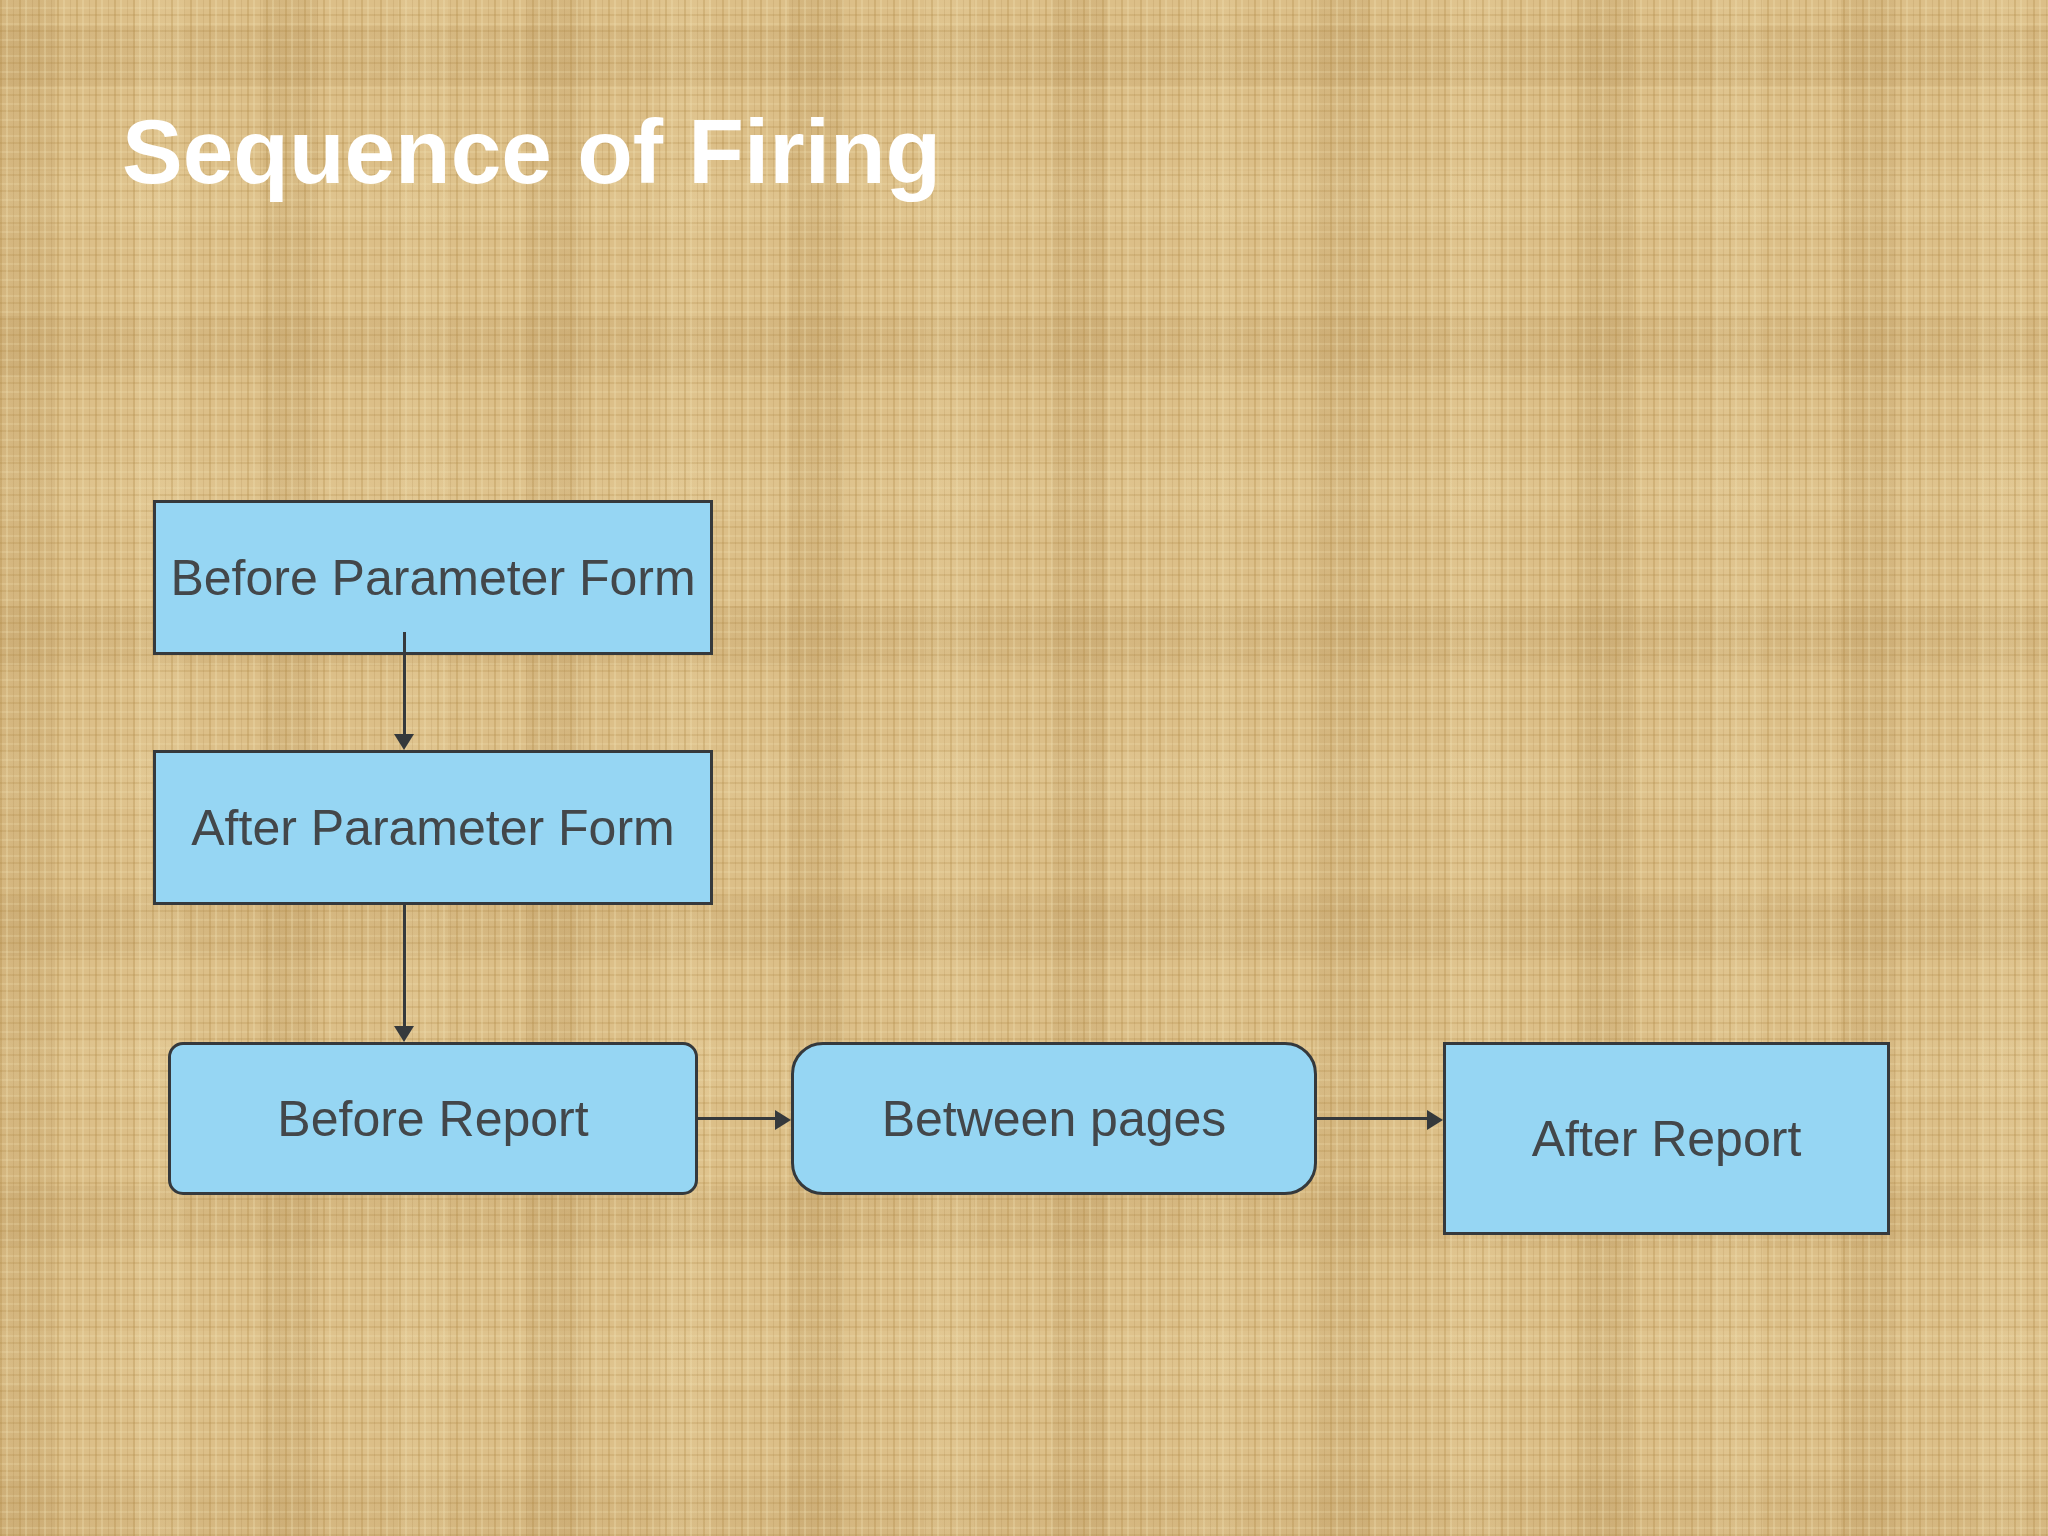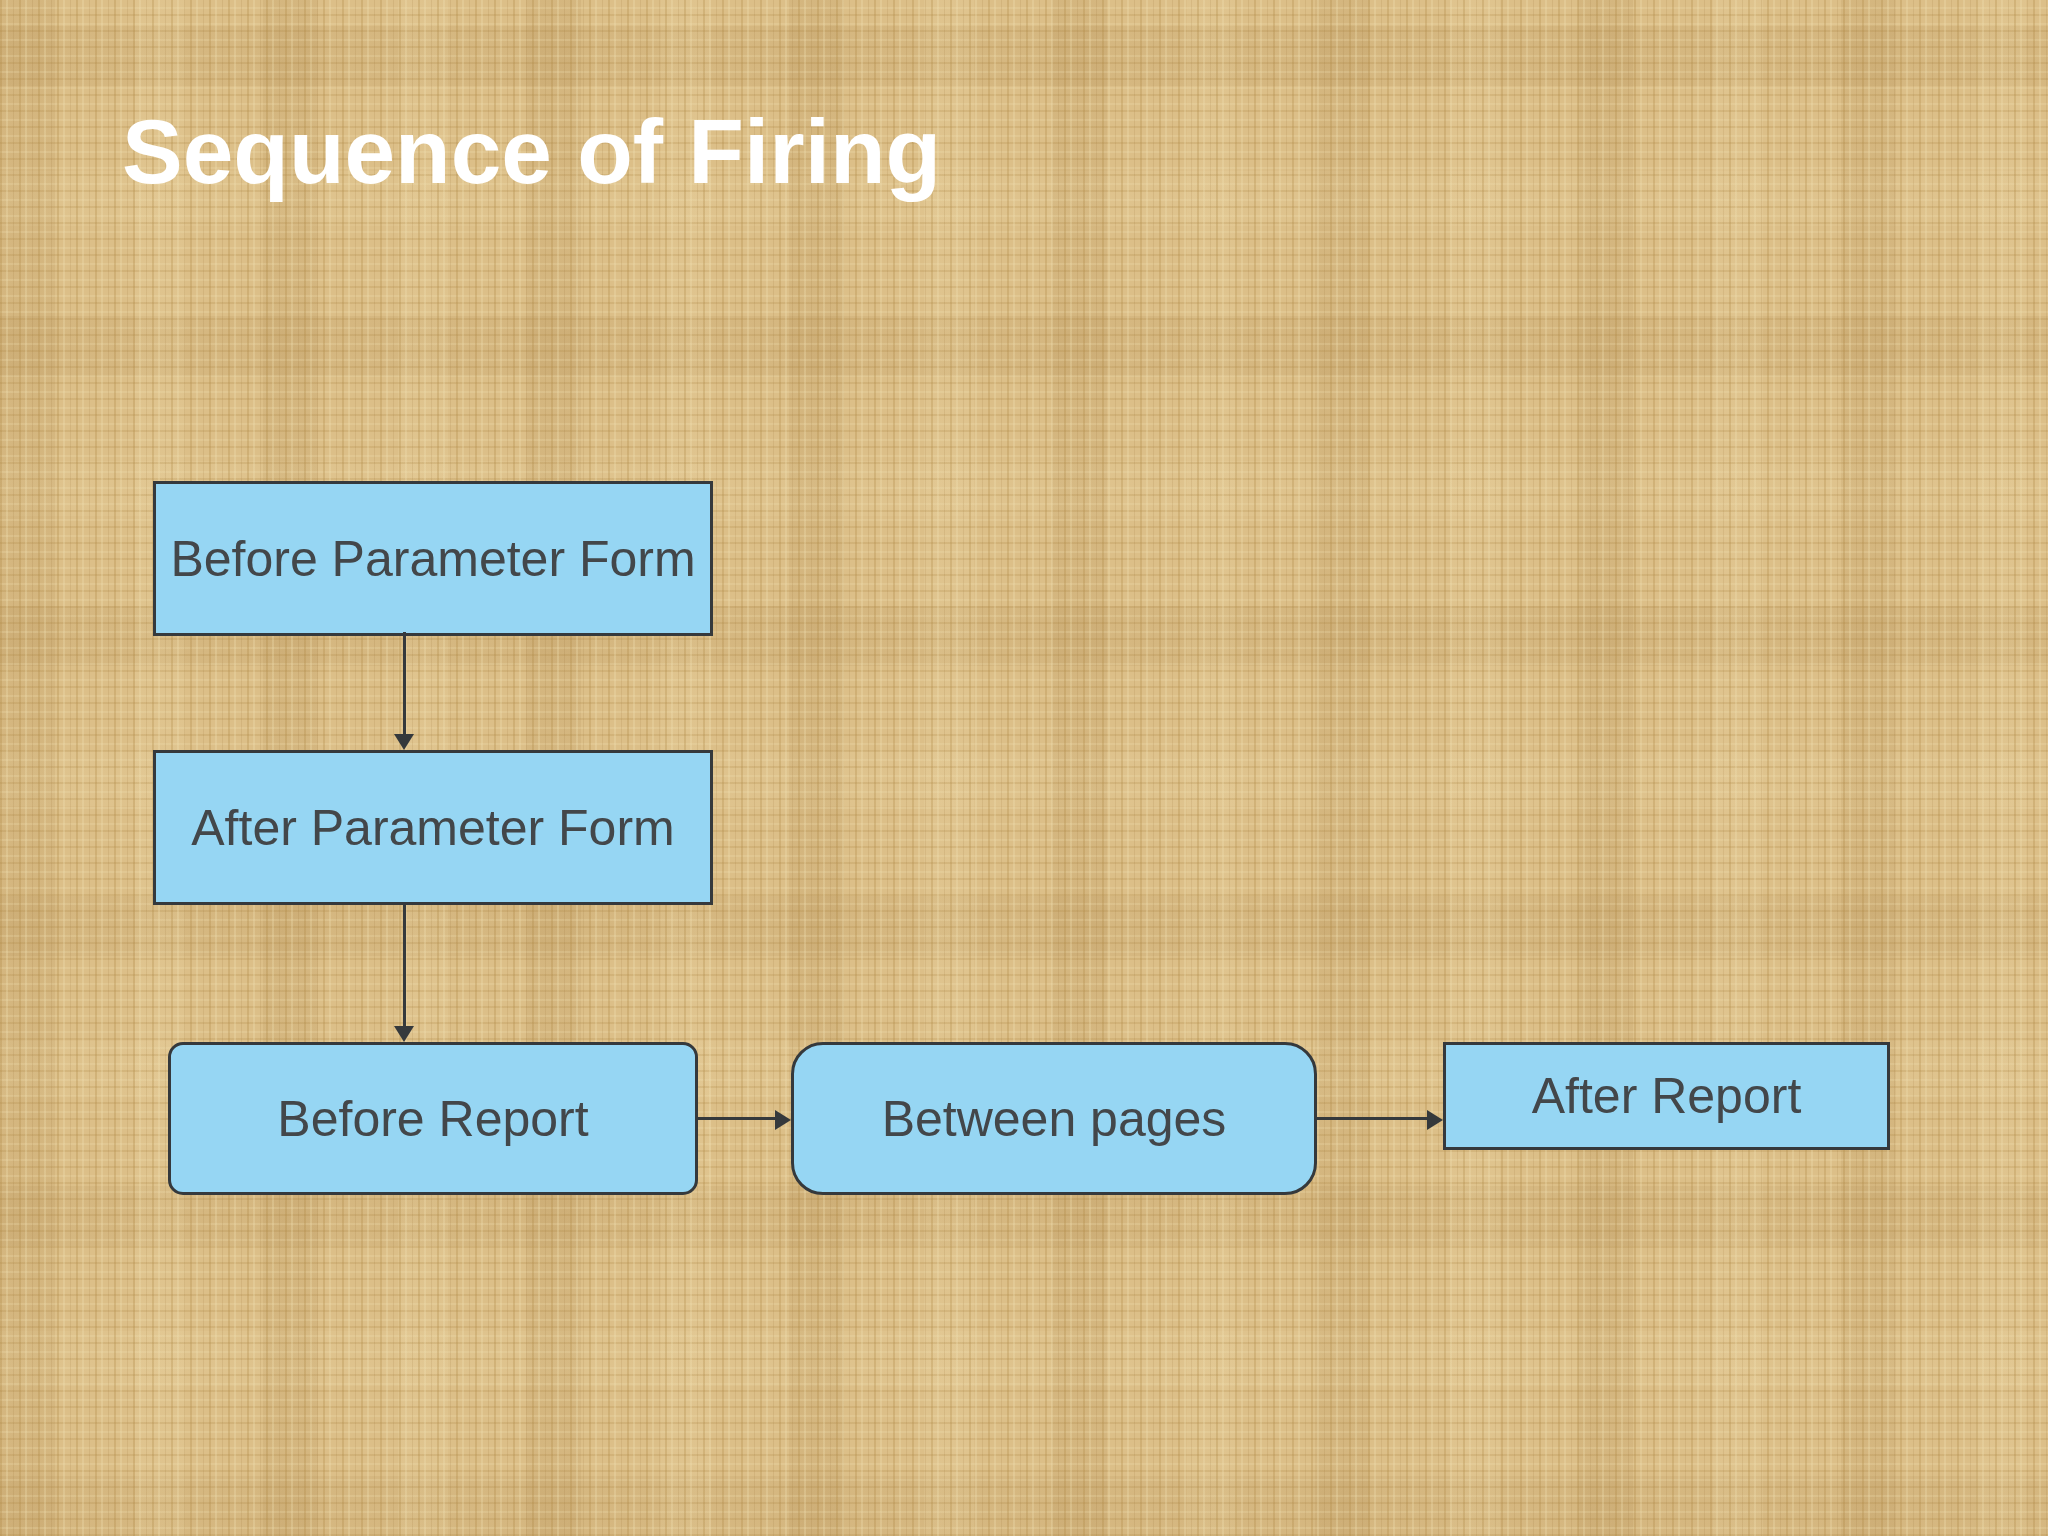--- a/index.html
+++ b/index.html
@@ -62,25 +62,25 @@
     border: 3px solid var(--node-border, #35393c);
     display: flex;
     align-items: center;
     justify-content: center;
     color: var(--node-text, #43474a);
     font-size: 50px;
     line-height: 1;
     white-space: nowrap;
   }
 
-  #node-before-parameter-form { left: 153px;  top: 481px;  width: 560px; height: 155px; }
+  #node-before-parameter-form { left: 153px;  top: 500px;  width: 560px; height: 155px; }
   #node-after-parameter-form  { left: 153px;  top: 750px;  width: 560px; height: 155px; }
   #node-before-report         { left: 168px;  top: 1042px; width: 530px; height: 153px; border-radius: 15px; }
   #node-between-pages         { left: 791px;  top: 1042px; width: 526px; height: 153px; border-radius: 32px; }
-  #node-after-report          { left: 1443px; top: 1042px; width: 447px; height: 108px; }
+  #node-after-report          { left: 1443px; top: 1042px; width: 447px; height: 193px; }
 
   .shaft-v {
     position: absolute;
     width: 3px;
     background: var(--arrow, #35393c);
   }
   .shaft-h {
     position: absolute;
     height: 3px;
     background: var(--arrow, #35393c);

